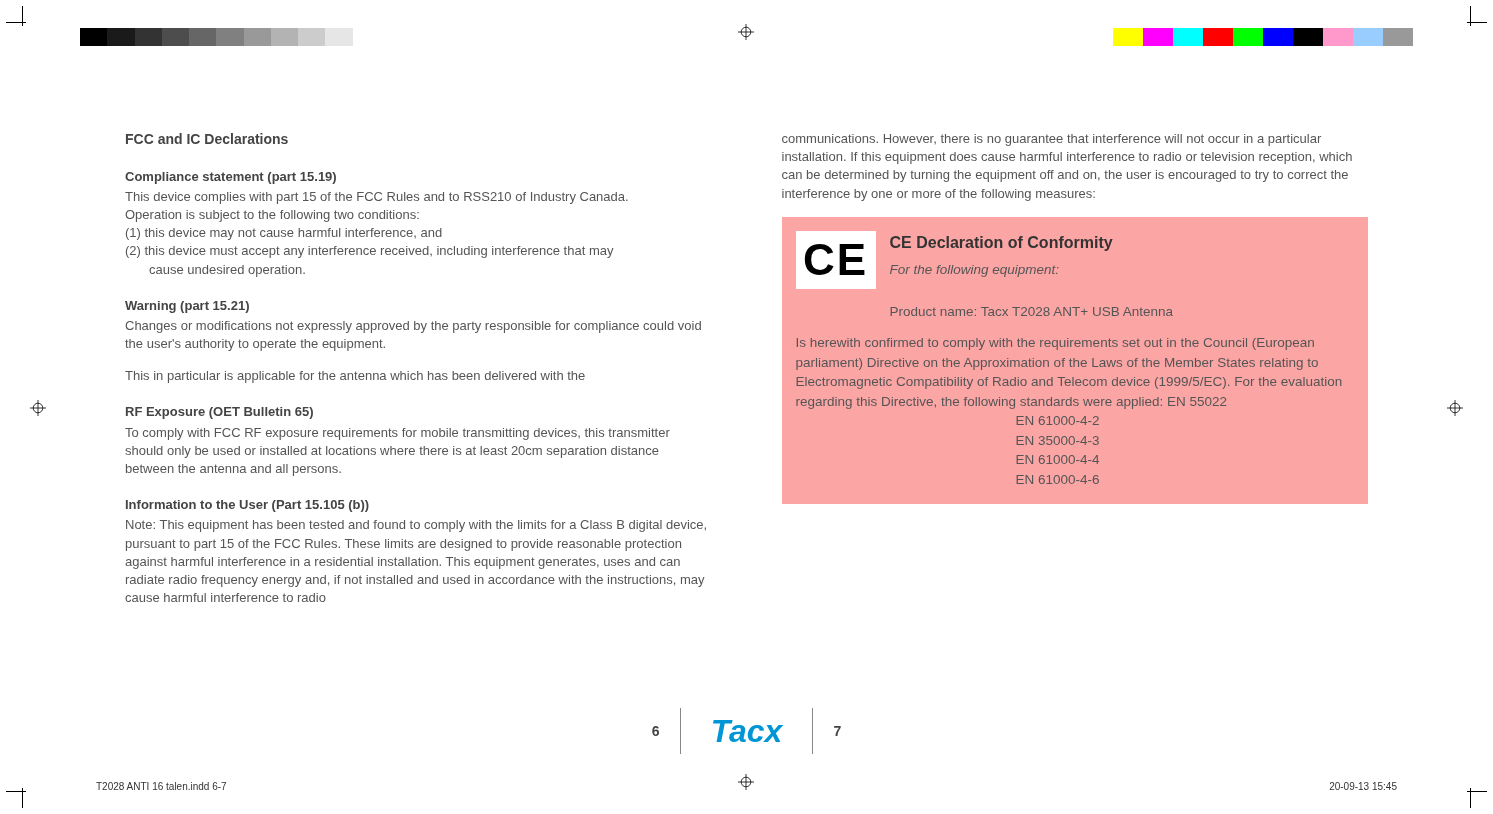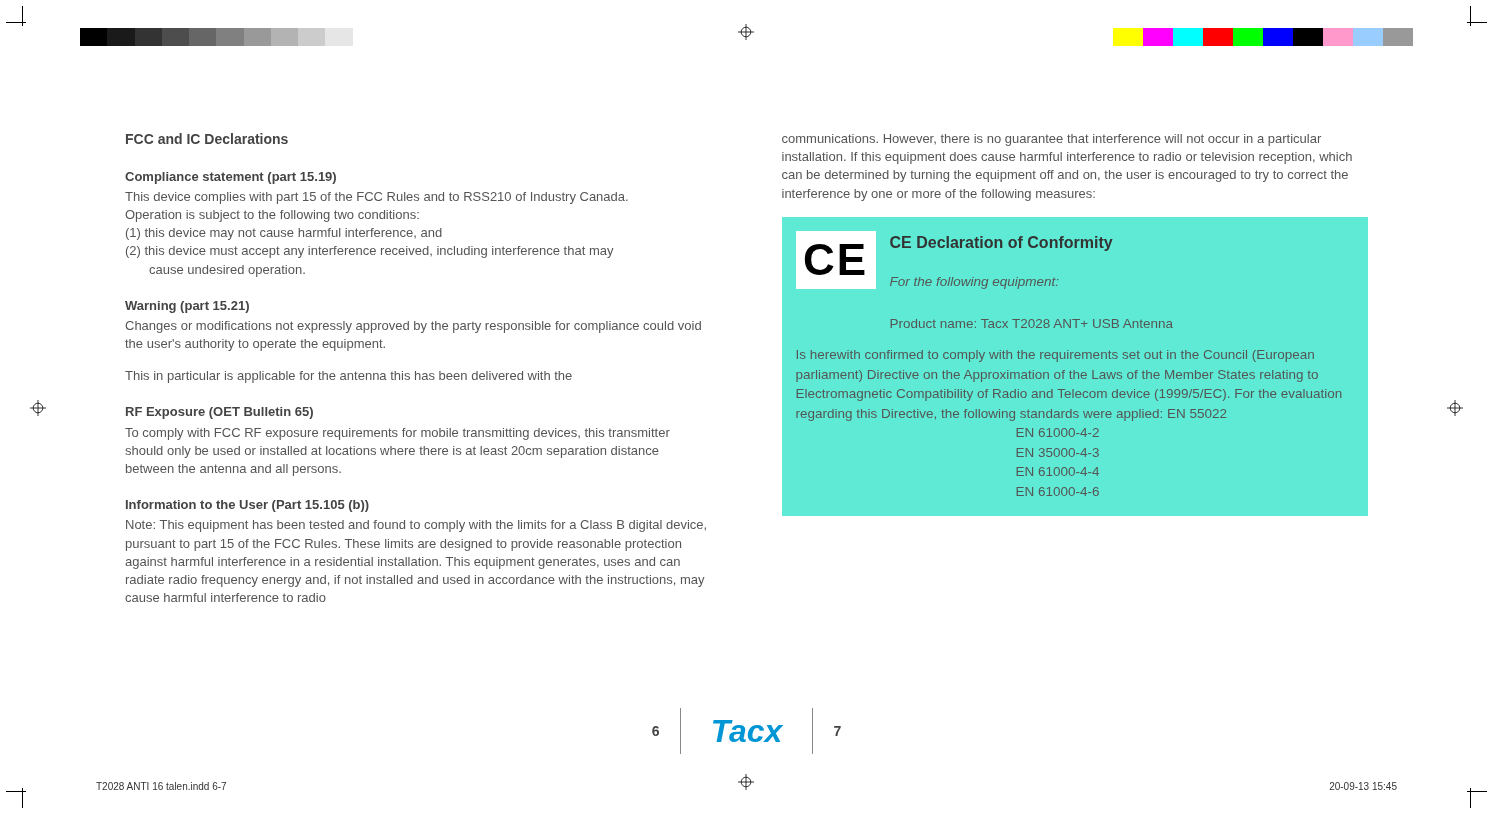--- a/index.html
+++ b/index.html
@@ -53,37 +53,37 @@
     line-height: 1.4;
   }
   .col { flex: 1; }
   .h-main { font-weight: bold; color: #444; margin-bottom: 18px; font-size: 14px; }
   .h-sub { font-weight: bold; color: #444; margin-top: 18px; margin-bottom: 2px; font-size: 13px; }
   p { margin: 0; }
   .indent { padding-left: 24px; }
   ul.bullets { list-style: none; padding-left: 12px; margin-top: 2px; }
   ul.bullets li::before { content: "• "; padding-right: 4px; }
   .ce-box {
-    background: #5eead4;
+    background: #fca5a5;
     margin-top: 14px;
     padding: 14px 18px 14px 14px;
     color: #555;
     font-size: 13.5px;
     line-height: 1.45;
   }
   .ce-head { display: flex; gap: 14px; margin-bottom: 12px; }
   .ce-mark {
     width: 80px; height: 58px;
     flex-shrink: 0;
     display: flex; align-items: center; justify-content: center;
     font-weight: bold; font-size: 44px; color: #000;
     background: #fff;
     letter-spacing: 2px;
   }
-  .ce-title { font-weight: bold; color: #333; font-size: 16px; margin-bottom: 18px; }
+  .ce-title { font-weight: bold; color: #333; font-size: 16px; margin-bottom: 6px; }
   .std-list { padding-left: 220px; }
   .footer-pages {
     position: absolute;
     bottom: 60px; left: 0; right: 0;
     display: flex;
     justify-content: center;
     align-items: center;
     gap: 20px;
   }
   .page-num { font-weight: bold; color: #444; font-size: 14px; }
@@ -176,21 +176,21 @@
 
     <p class="h-sub">Compliance statement (part 15.19)</p>
     <p>This device complies with part 15 of the FCC Rules and to RSS210 of Industry Canada.</p>
     <p>Operation is subject to the following two conditions:</p>
     <p>(1) this device may not cause harmful interference, and</p>
     <p>(2) this device must accept any interference received, including interference that may</p>
     <p class="indent">cause undesired operation.</p>
 
     <p class="h-sub">Warning (part 15.21)</p>
     <p>Changes or modifications not expressly approved by the party responsible for compliance could void the user's authority to operate the equipment.</p>
-    <p style="margin-top:14px;">This in particular is applicable for the antenna this has been delivered with the</p>
+    <p style="margin-top:14px;">This in particular is applicable for the antenna which has been delivered with the</p>
 
     <p class="h-sub">RF Exposure (OET Bulletin 65)</p>
     <p>To comply with FCC RF exposure requirements for mobile transmitting devices, this transmitter should only be used or installed at locations where there is at least 20cm separation distance between the antenna and all persons.</p>
 
     <p class="h-sub">Information to the User (Part 15.105 (b))</p>
     <p>Note: This equipment has been tested and found to comply with the limits for a Class B digital device, pursuant to part 15 of the FCC Rules. These limits are designed to provide reasonable protection against harmful interference in a residential installation. This equipment generates, uses and can radiate radio frequency energy and, if not installed and used in accordance with the instructions, may cause harmful interference to radio</p>
   </div>
 
   <div class="col">
     <p>communications. However, there is no guarantee that interference will not occur in a  particular installation. If this equipment does cause harmful interference to radio or television reception, which can be determined by turning the equipment off and on, the user is encouraged to try to correct the interference by one or more of the following measures:</p>

